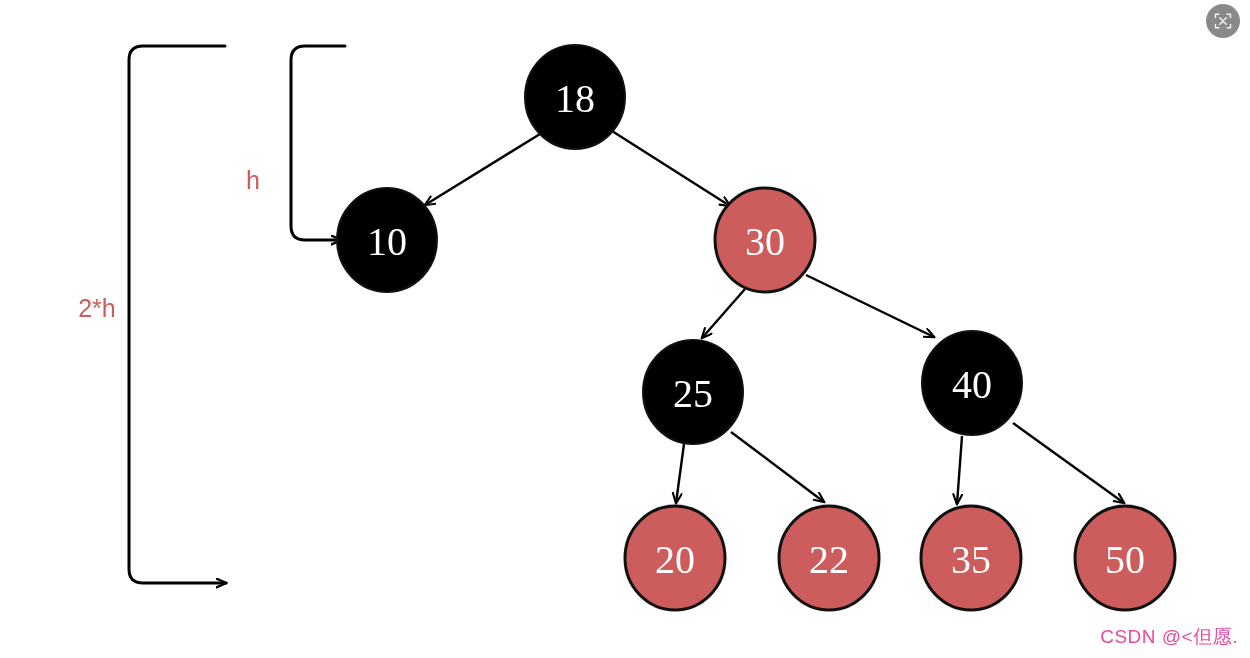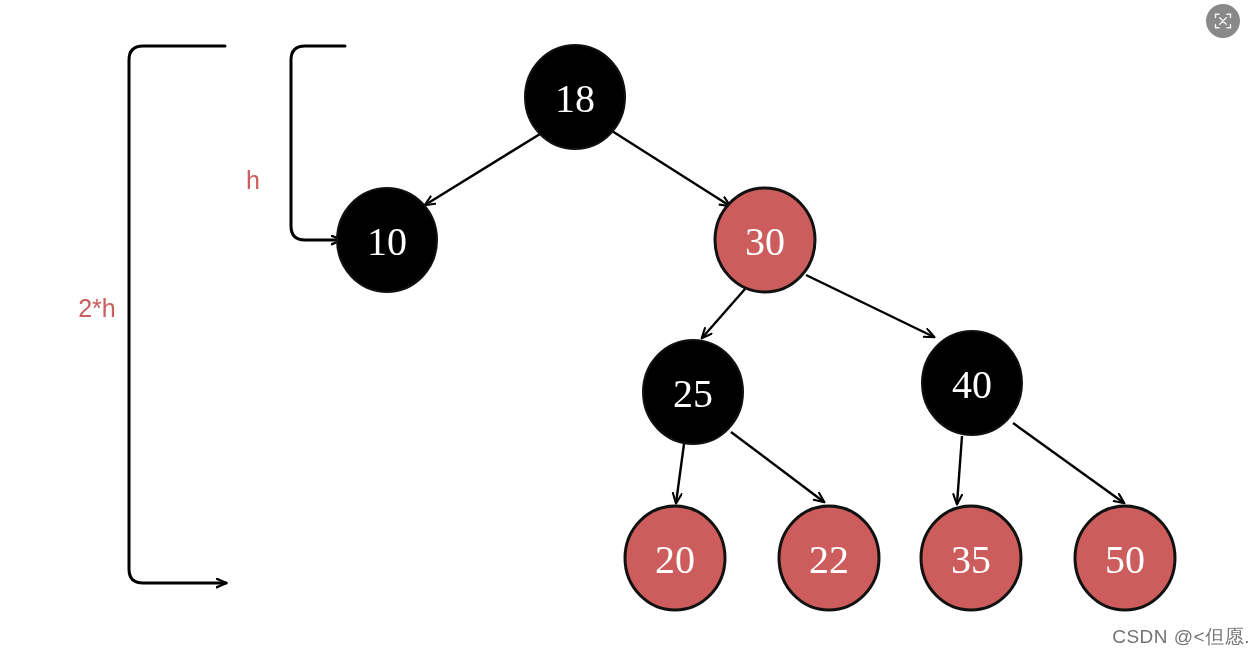--- a/index.html
+++ b/index.html
@@ -32,25 +32,25 @@
     dominant-baseline: central;
   }
   .bracket-label {
     font-family: "Liberation Sans", sans-serif;
     font-size: 25px;
     text-anchor: middle;
     dominant-baseline: central;
   }
   .watermark {
     position: absolute;
-    right: 0;
+    right: 12px;
     bottom: 8px;
     font-family: "Liberation Sans", sans-serif;
     font-size: 19px;
-    color: #737373;
+    color: #ec4899;
     letter-spacing: 0.5px;
     white-space: nowrap;
     user-select: none;
     text-align: center;
   }
   .corner-btn {
     position: absolute;
     right: 10px;
     top: 4px;
     width: 34px;

